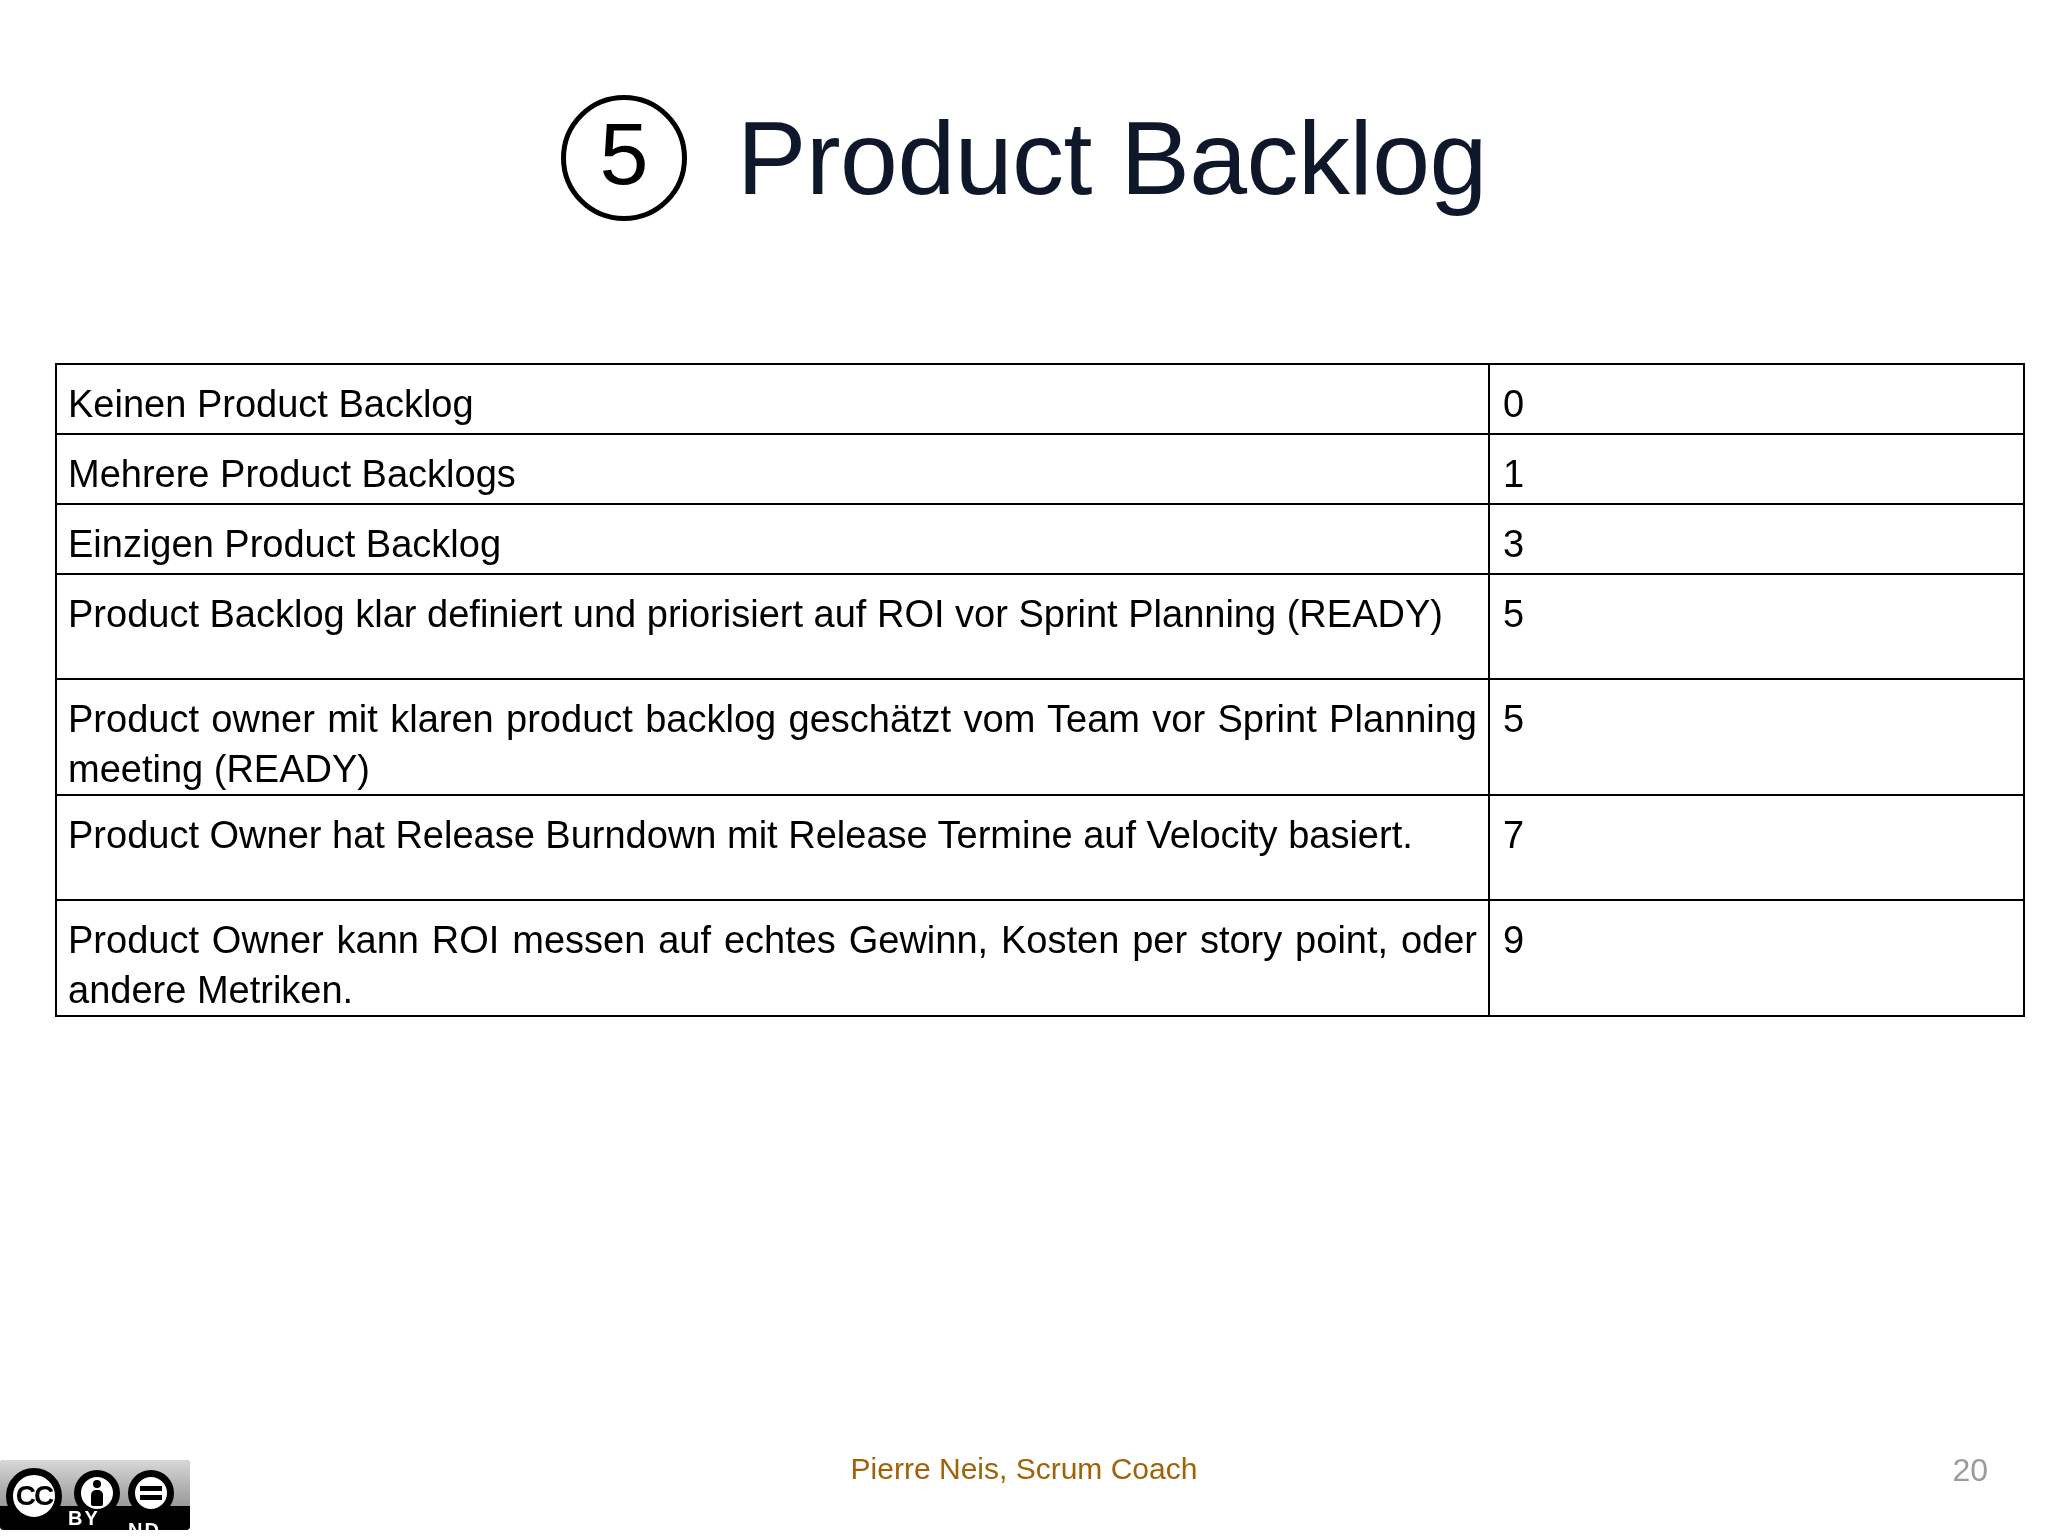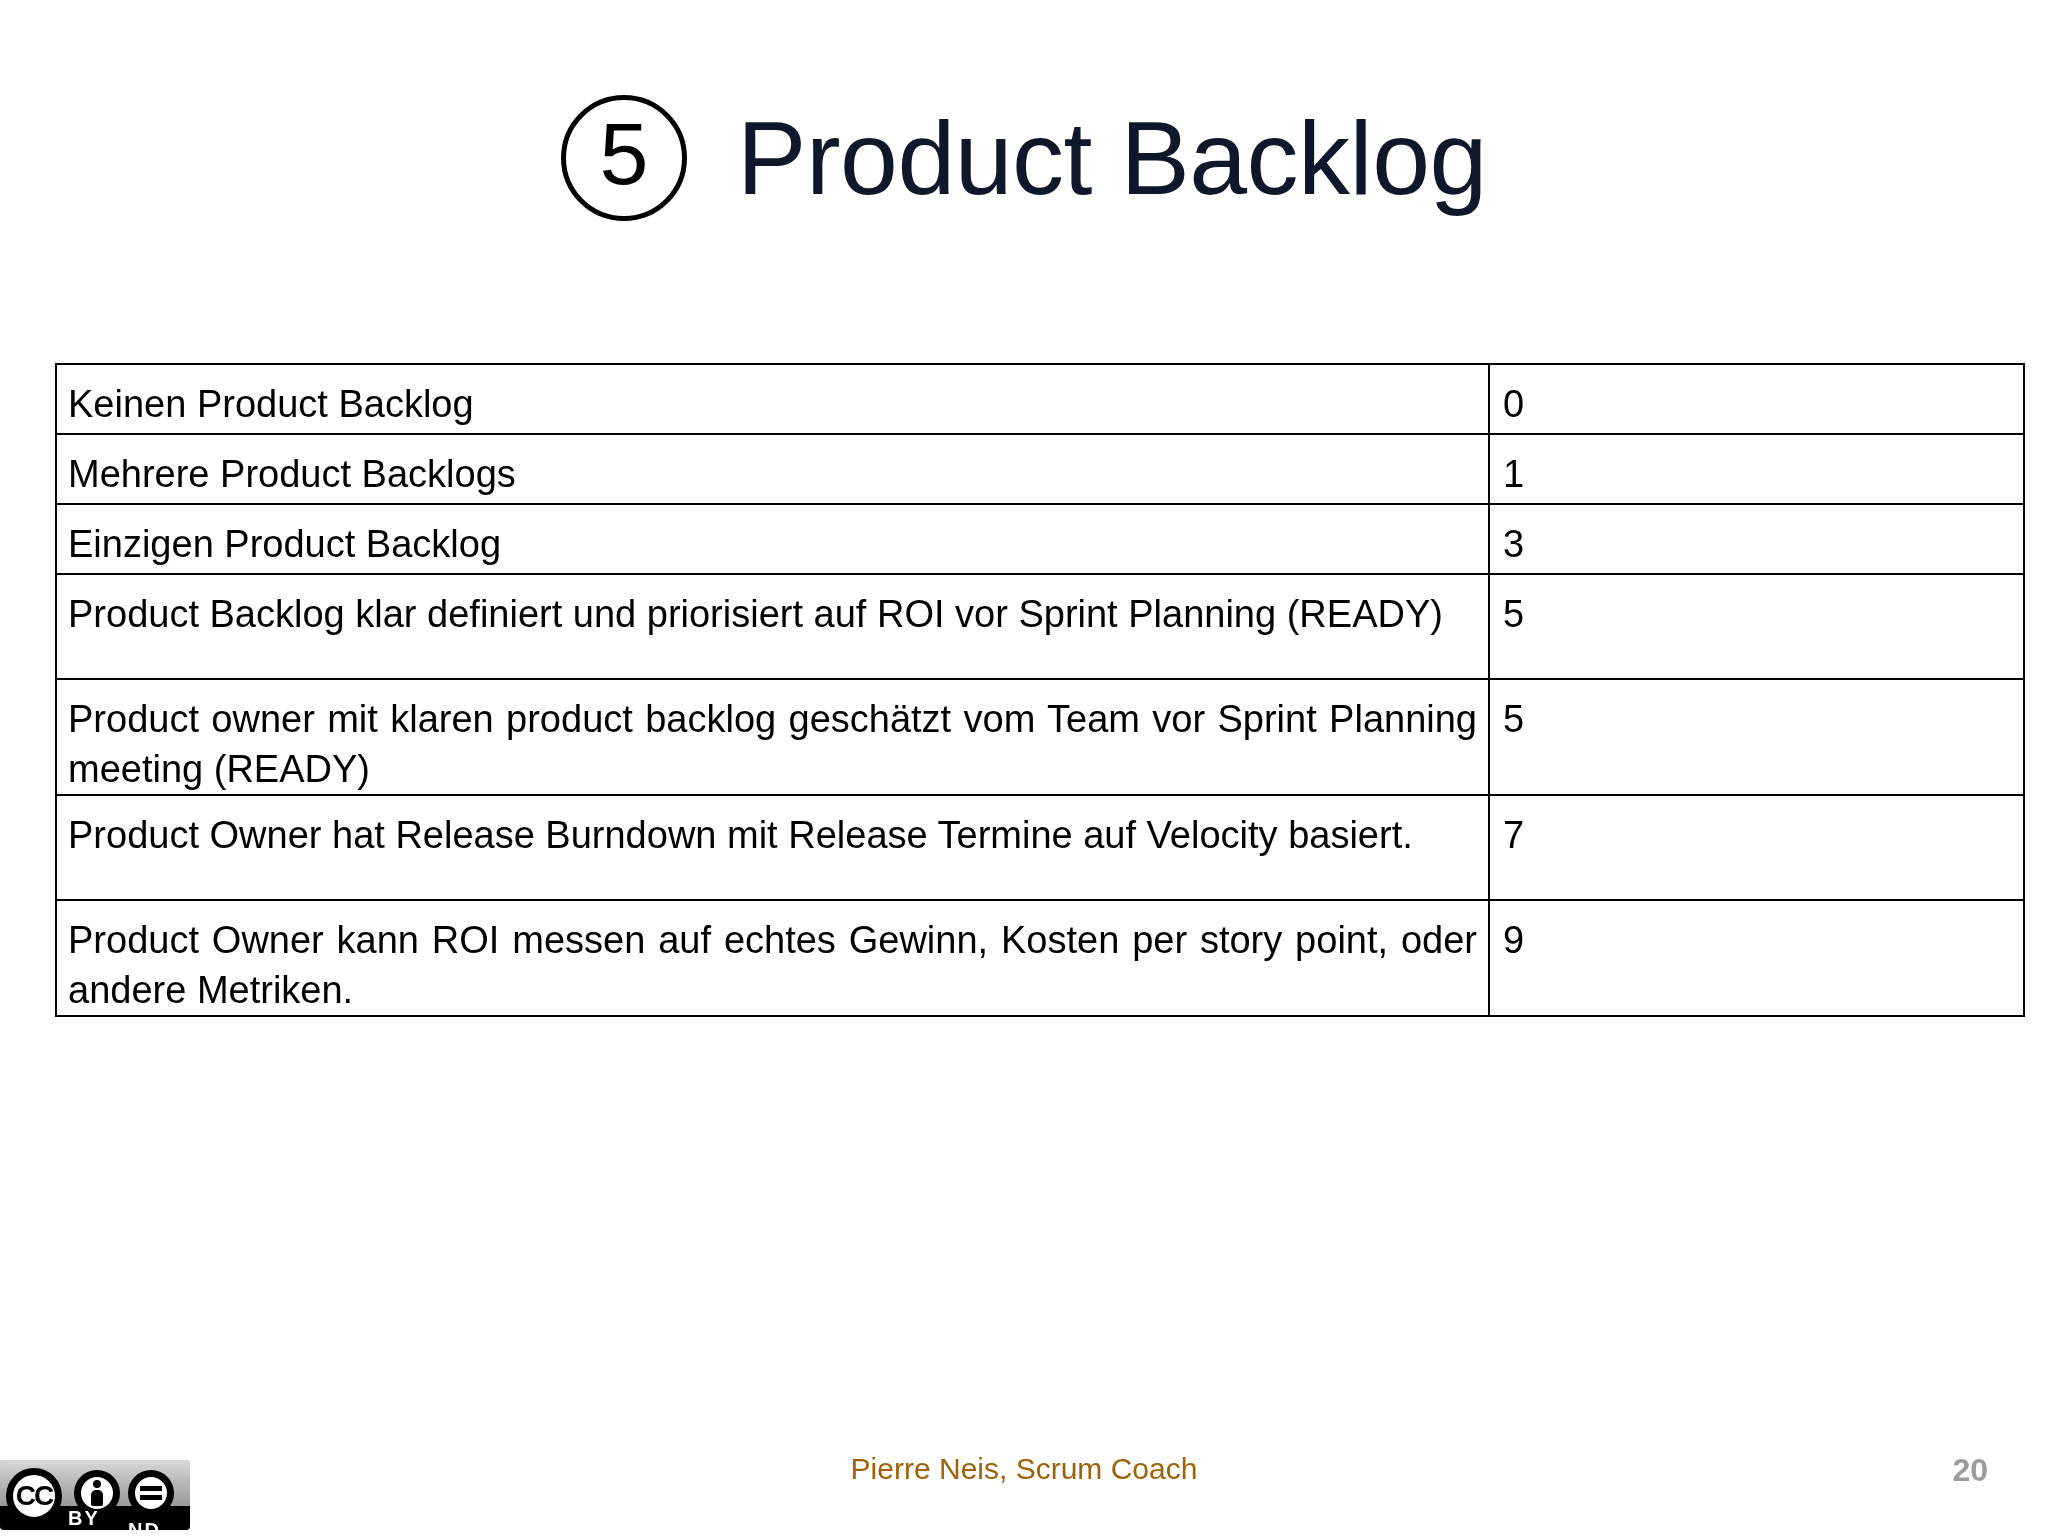--- a/index.html
+++ b/index.html
@@ -109,21 +109,20 @@
     font-size: 30px;
     color: #a16207;
   }
   .footer-page {
     position: absolute;
     right: 60px;
     top: 1452px;
     font-size: 32px;
     color: #9b9b9b;
     text-align: right;
-    font-weight: bold;
   }
 
   
   .cc-badge {
     position: absolute;
     left: 0px;
     top: 1460px;
     width: 190px;
     height: 70px;
     background: #8b5cf6;

